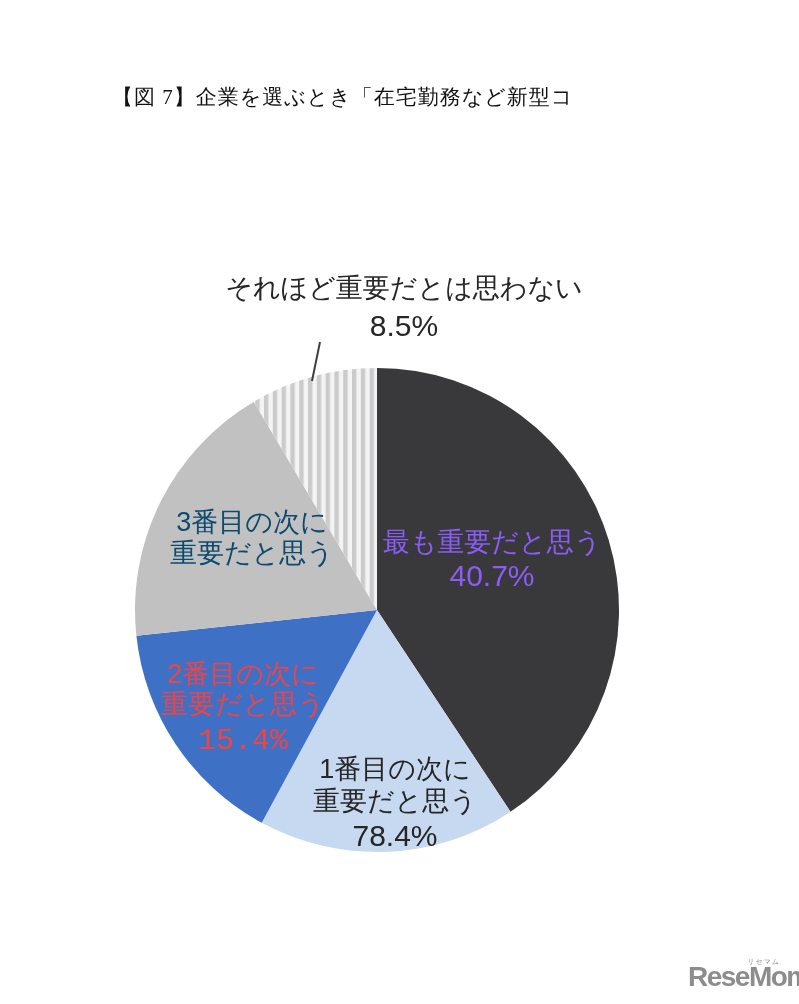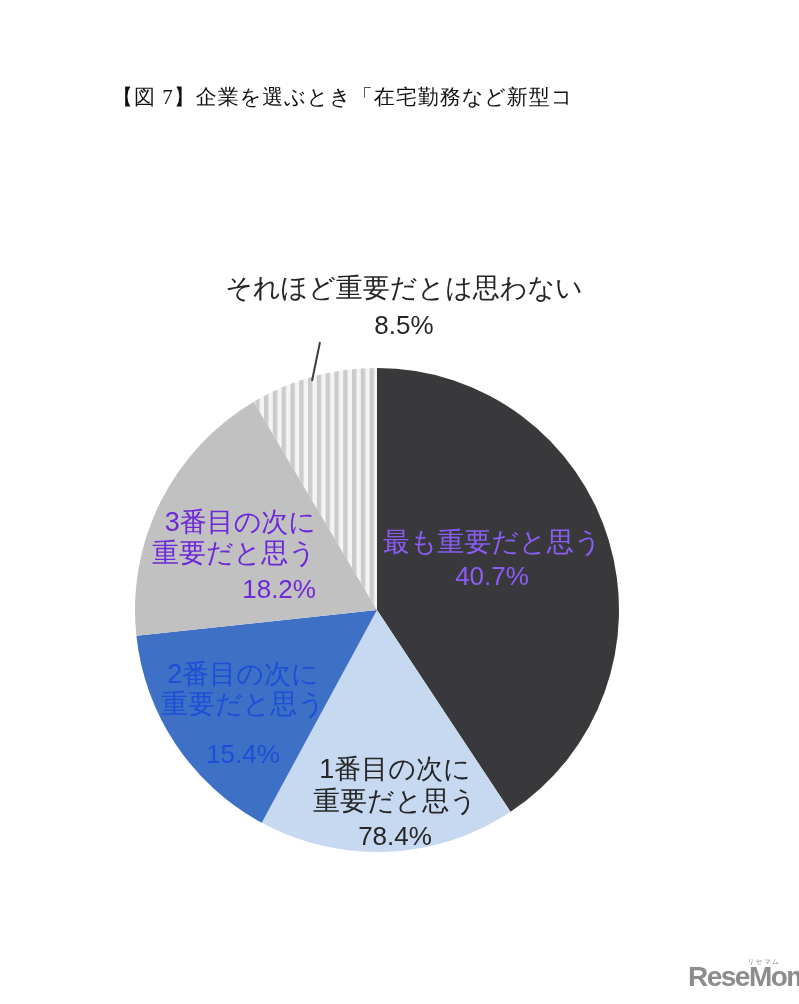--- a/index.html
+++ b/index.html
@@ -27,29 +27,29 @@
   #pie-svg { position: absolute; left: 0; top: 0; }
   .slice-label {
     position: absolute;
     transform: translateX(-50%);
     text-align: center;
     white-space: nowrap;
     font-size: 27px;
     line-height: 31px;
     color: #262626;
   }
-  .slice-label .pct { font-size: 26px; }
+  .slice-label .pct { font-size: 30px; }
   .lbl-sorehodo { line-height: 33px; }
   .lbl-sorehodo .pct { margin-top: 4px; }
   .lbl-most { line-height: 34px; }
   .lbl-most .pct { margin-top: 0px; }
   .lbl-3rd { line-height: 31px; }
   .lbl-3rd .pct { margin-top: 5px; }
   .lbl-2nd { line-height: 30px; }
-  .lbl-2nd .pct { margin-top: 20px; }
+  .lbl-2nd .pct { margin-top: 7px; font-family: Liberation Mono, monospace; }
   .lbl-1st { line-height: 32px; }
   .lbl-1st .pct { margin-top: 3px; }
   .watermark {
     position: absolute;
     left: 688px;
     top: 960px;
     width: 106px;
     height: 40px;
     color: #8d8d8d;
   }
@@ -97,27 +97,26 @@
     <div class="slice-label lbl-sorehodo" style="left: 404px; top: 272px; color: rgb(38, 38, 38);">
       <div class="l1">それほど重要だとは思わない</div>
       <div class="pct">8.5%</div>
     </div>
 
     <div class="slice-label lbl-most" style="left: 492px; top: 525px; color: #8b5cf6;">
       <div class="l1">最も重要だと思う</div>
       <div class="pct">40.7%</div>
     </div>
 
-    <div class="slice-label lbl-3rd" style="left: 234px; top: 507px; color: #6d28d9; text-align: right;">
+    <div class="slice-label lbl-3rd" style="left: 252px; top: 507px; color: #0c4a6e;">
       <div class="l1">3番目の次に</div>
       <div class="l2">重要だと思う</div>
-      <div class="pct">18.2%</div>
     </div>
 
-    <div class="slice-label lbl-2nd" style="left: 243px; top: 659px; color: #1d4ed8;">
+    <div class="slice-label lbl-2nd" style="left: 243px; top: 659px; color: #ef4444;">
       <div class="l1">2番目の次に</div>
       <div class="l2">重要だと思う</div>
       <div class="pct">15.4%</div>
     </div>
 
     <div class="slice-label lbl-1st" style="left: 379px; top: 753px; color: rgb(38, 38, 38); margin-left: 16px;">
       <div class="l1">1番目の次に</div>
       <div class="l2">重要だと思う</div>
       <div class="pct">78.4%</div>
     </div>

